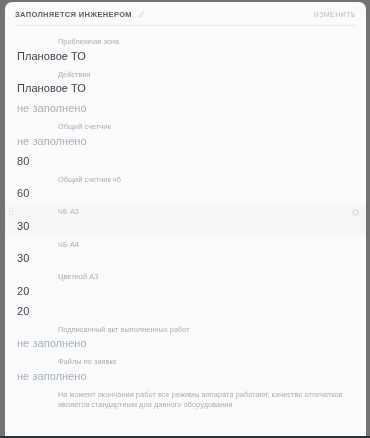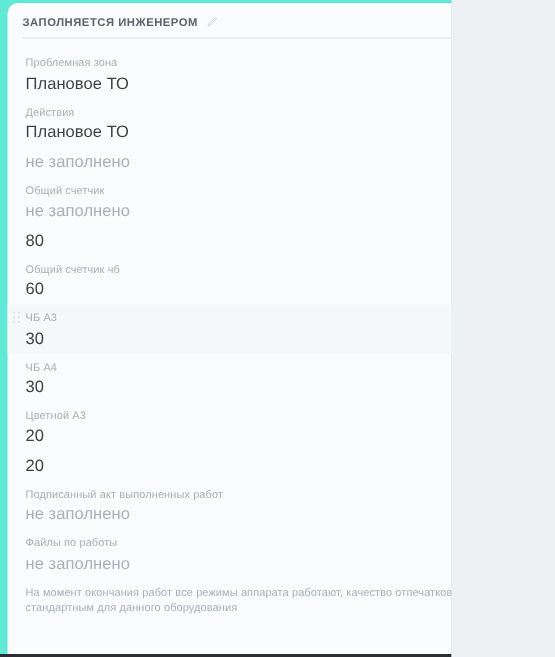--- a/index.html
+++ b/index.html
@@ -9,23 +9,23 @@
   }
   body {
     width: 370px;
     height: 438px;
     overflow: hidden;
     font-family: "Liberation Sans", "DejaVu Sans", sans-serif;
     -webkit-font-smoothing: antialiased;
   }
   #app {
     position: relative;
-    width: 301px;
+    width: 370px;
     height: 438px;
-    background: #5eead4;
+    background: #737373;
     overflow: hidden;
     box-sizing: border-box;
   }
   .card {
     position: absolute;
     left: 5px;
     top: 2px;
     width: 361px;
     min-height: 460px;
     background: #fafbfc;
@@ -83,20 +83,21 @@
   .field-row.active {
     background: #f5f7f9;
   }
   .field-label {
     font-size: 7.3px;
     line-height: 10.5px;
     color: #a8aeb6;
     letter-spacing: 0.08px;
     margin-bottom: 2px;
     max-width: 320px;
+    margin-left: 41px;
   }
   .field-value {
     font-size: 11px;
     line-height: 12px;
     color: #3f4247;
     letter-spacing: 0.05px;
   }
   .field-value.empty {
     color: #a9afb6;
   }
@@ -215,21 +216,21 @@
           <div class="field-value">20</div>
         </div>
         <div class="field-row">
           <div class="field-value">20</div>
         </div>
         <div class="field-row">
           <div class="field-label">Подписанный акт выполненных работ</div>
           <div class="field-value empty">не заполнено</div>
         </div>
         <div class="field-row">
-          <div class="field-label">Файлы по работы</div>
+          <div class="field-label">Файлы по заявке</div>
           <div class="field-value empty">не заполнено</div>
         </div>
         <div class="field-row">
           <div class="field-label">На момент окончания работ все режимы аппарата работают, качество отпечатков является стандартным для данного оборудования</div>
         </div>
       </div>
 
   </div>
   <div class="bottom-edge"></div>
 </div>

